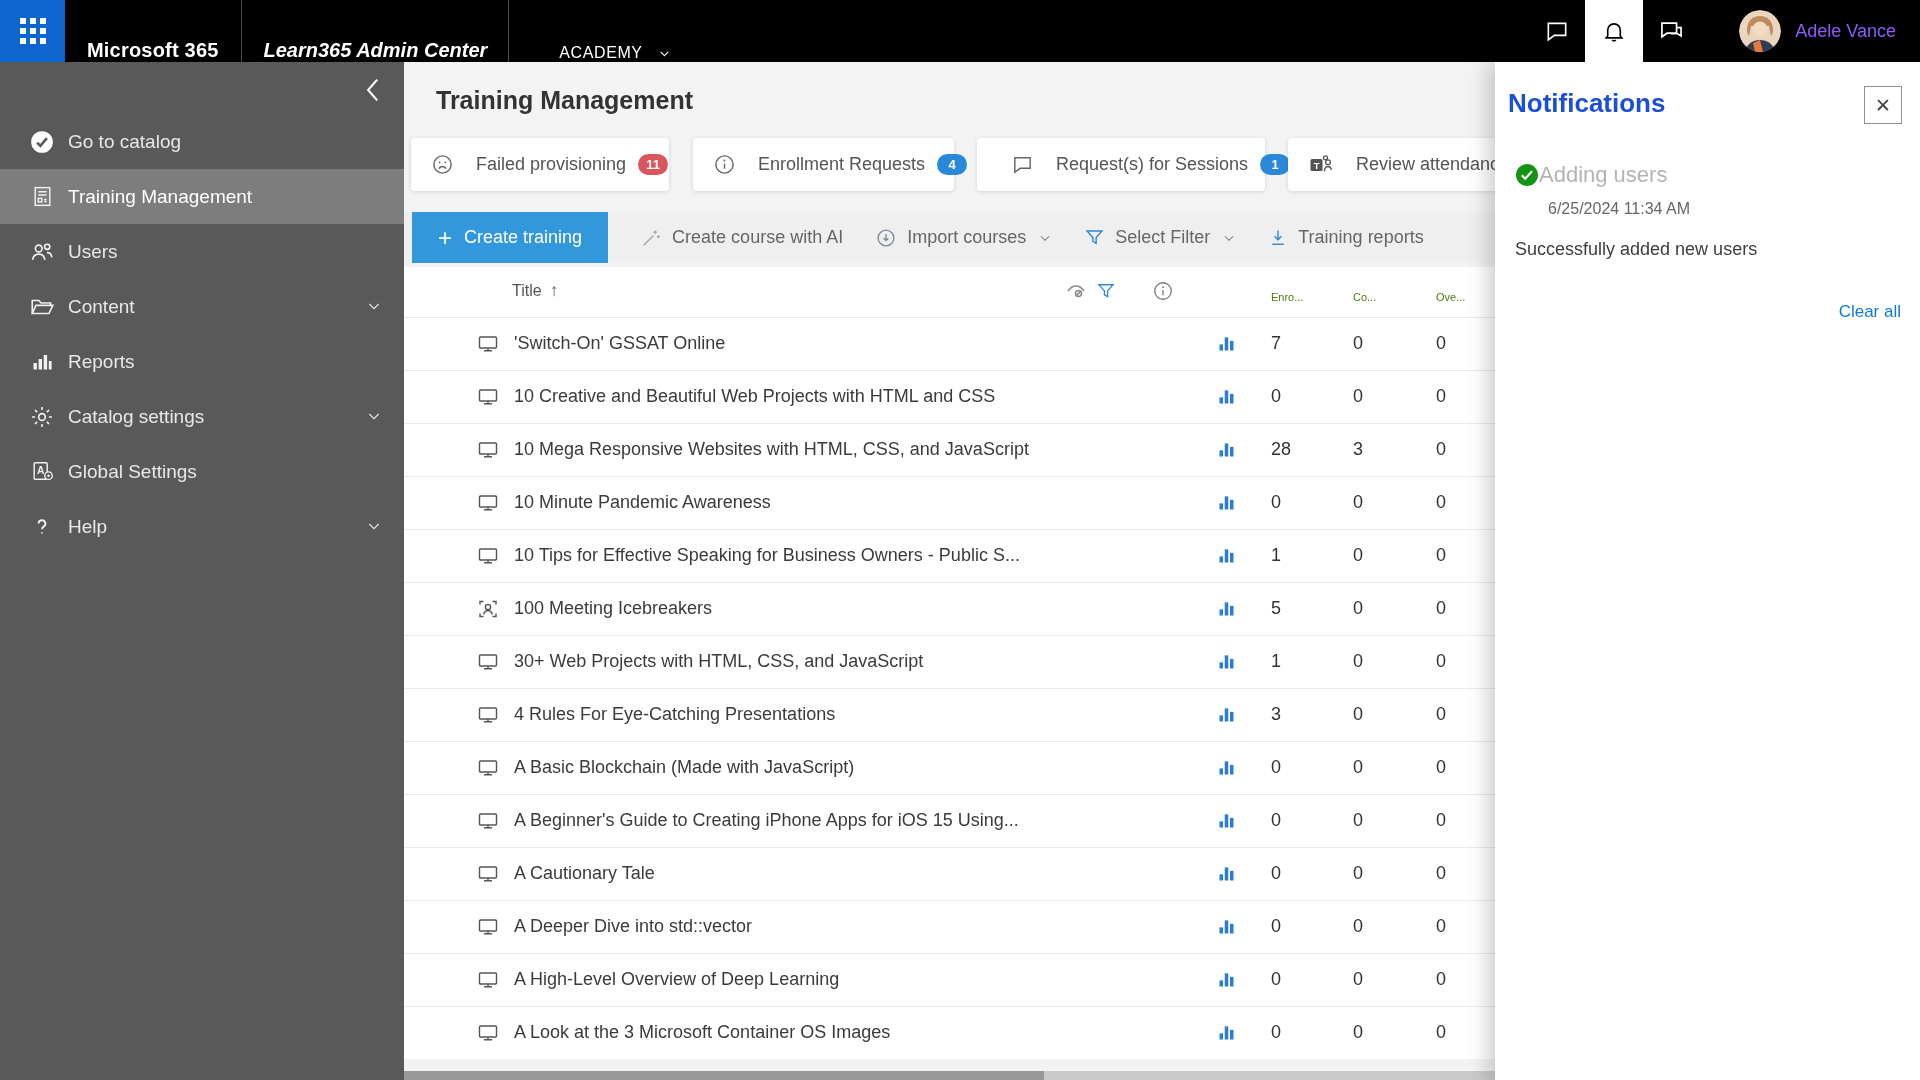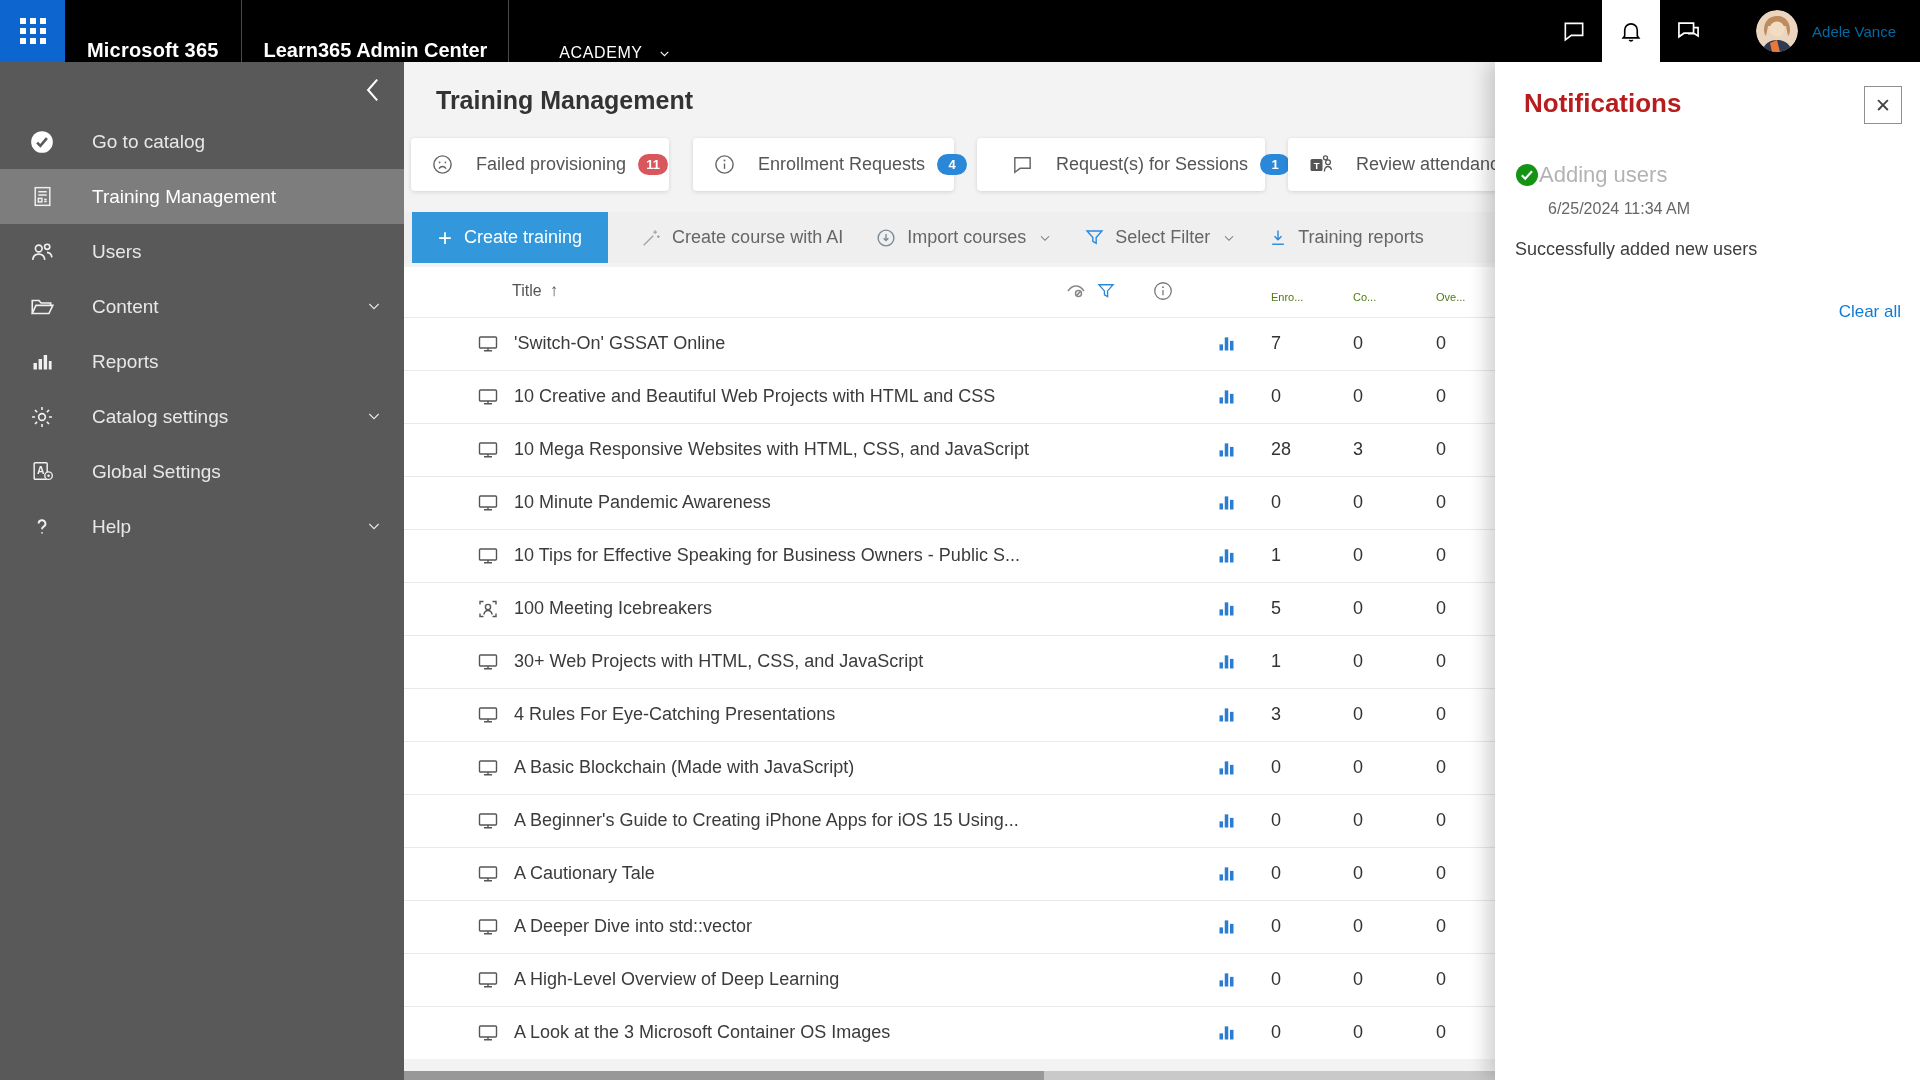--- a/index.html
+++ b/index.html
@@ -9,37 +9,37 @@
     font-family:"Liberation Sans", sans-serif; background:#f3f3f3;
   }
   
   .topbar { position:absolute; left:0; top:0; width:1920px; height:62px; background:#000; display:flex; align-items:flex-end; z-index:30; }
   .waffle { width:65px; height:62px; background:#0d66d0; display:flex; align-items:center; justify-content:center; cursor:pointer; flex:none; }
   .waffle-grid { display:grid; grid-template-columns:repeat(3,6px); grid-gap:4px; }
   .waffle-grid i { width:6px; height:6px; background:#fff; display:block; }
   .tb-brand { color:#fff; font-size:20px; font-weight:700; margin-left:22px; letter-spacing:.2px; }
   .tb-div { width:1px; height:62px; background:#4a4a4a; margin:0 0; }
   .tb-div.d1 { margin-left:22px; }
-  .tb-app { color:#fff; font-size:20px; font-weight:700; margin-left:22px; }
+  .tb-app { color:#fff; font-size:20px; font-weight:700; margin-left:22px;font-style:italic; }
   .tb-div.d2 { margin-left:21px; }
   .tb-tenant { color:#fff; font-size:16px; font-weight:400; margin-left:50px; letter-spacing:.6px; display:flex; align-items:center; gap:15px; cursor:pointer; }
   .top-actions { margin-left:auto; display:flex; align-items:center; height:62px; }
   .tb-iconbtn { width:56px; height:62px; display:flex; align-items:center; justify-content:center; cursor:pointer; }
   .tb-iconbtn.active { background:#fff; width:58px; }
   .tb-user { display:flex; align-items:center; gap:14px; margin-left:40px; margin-right:24px; cursor:pointer; }
   .avatar { width:42px; height:42px; border-radius:50%; overflow:hidden; flex:none; }
-  .tb-username { color:#0369a1; font-size:15px; }
+  .tb-username { color:#8b5cf6; font-size:18px; }
   
   .sidebar { position:absolute; left:0; top:62px; width:404px; height:1018px; background:#595959; z-index:10; }
   .collapse-btn { position:absolute; top:14px; right:18px; width:28px; height:28px; display:flex; align-items:center; justify-content:center; cursor:pointer; }
   .nav-list { position:absolute; top:52px; left:0; width:100%; }
   .nav-item { height:55px; display:flex; align-items:center; padding-left:28px; position:relative; cursor:pointer; color:#e8e8e8; }
   .nav-item.selected { background:#7d7d7d; color:#fff; }
   .nav-icon { width:28px; height:28px; display:flex; align-items:center; justify-content:center; flex:none; }
-  .nav-label { font-size:19px; margin-left:36px; font-weight:400; }
+  .nav-label { font-size:19px; margin-left:12px; font-weight:400; }
   .nav-chev { position:absolute; right:22px; top:19px; }
   
   .main { position:absolute; left:404px; top:62px; width:1091px; height:1018px; background:#f3f3f3; overflow:hidden; z-index:5; }
   .page-title { position:absolute; left:32px; top:24px; font-size:25px; font-weight:700; color:#333; }
   .cards { position:absolute; left:0; top:76px; height:53px; width:1300px; }
   .card { position:absolute; top:0; height:53px; background:#fff; border-radius:4px; box-shadow:0 1px 4px rgba(0,0,0,.13); display:flex; align-items:center; padding:0 16px 0 20px; cursor:pointer; }
   .card-label { font-size:18px; color:#555; margin-left:22px; white-space:nowrap; }
   .badge { min-width:30px; height:21px; border-radius:11px; color:#fff; font-size:13px; font-weight:700; display:flex; align-items:center; justify-content:center; margin-left:12px; padding:0 7px; }
   
   .toolbar { position:absolute; left:0; top:150px; width:1091px; height:51px; background:#efefef; display:flex; align-items:center; }
@@ -59,21 +59,21 @@
   .trow { position:relative; height:53px; border-top:1px solid #e9e9e9; background:#fff; cursor:pointer; }
   .row-type { position:absolute; left:72px; top:14px; }
   .row-title { position:absolute; left:110px; top:15px; font-size:18px; color:#3b3b3b; white-space:nowrap; }
   .row-chart { position:absolute; left:812px; top:15px; cursor:pointer; }
   .row-num { position:absolute; top:15px; font-size:18px; color:#333; }
   .rn-enr { left:867px; } .rn-com { left:949px; } .rn-ove { left:1032px; }
   .hscroll { position:absolute; left:0; bottom:0; width:1091px; height:9px; background:#c9c9c9; }
   .hthumb { position:absolute; left:0; top:0; height:9px; width:640px; background:#989898; }
   
   .notif { position:absolute; left:1495px; top:62px; width:425px; height:1018px; background:#fff; box-shadow:-8px 0 18px rgba(0,0,0,.18); z-index:20; }
-  .notif-title { position:absolute; left:29px; top:26px; font-size:26px; font-weight:700; color:#b91c1c; }
+  .notif-title { position:absolute; left:13px; top:26px; font-size:26px; font-weight:700; color:#1d4ed8; }
   .notif-close { position:absolute; right:18px; top:24px; width:38px; height:38px; background:#fff; border:1px solid #8f8f8f; display:flex; align-items:center; justify-content:center; font-size:19px; color:#444; cursor:pointer; }
   .notif-item-head { position:absolute; left:20px; top:100px; display:flex; align-items:center; gap:0; }
   .notif-item-title { font-size:22px; color:#b3b3b3; }
   .notif-time { position:absolute; left:53px; top:138px; font-size:16px; color:#666; }
   .notif-msg { position:absolute; left:20px; top:177px; font-size:18px; color:#3d3d3d; }
   .clear-all { position:absolute; right:19px; top:240px; font-size:17px; color:#0f7bd6; cursor:pointer; }
 </style>
 </head>
 <body>
 

